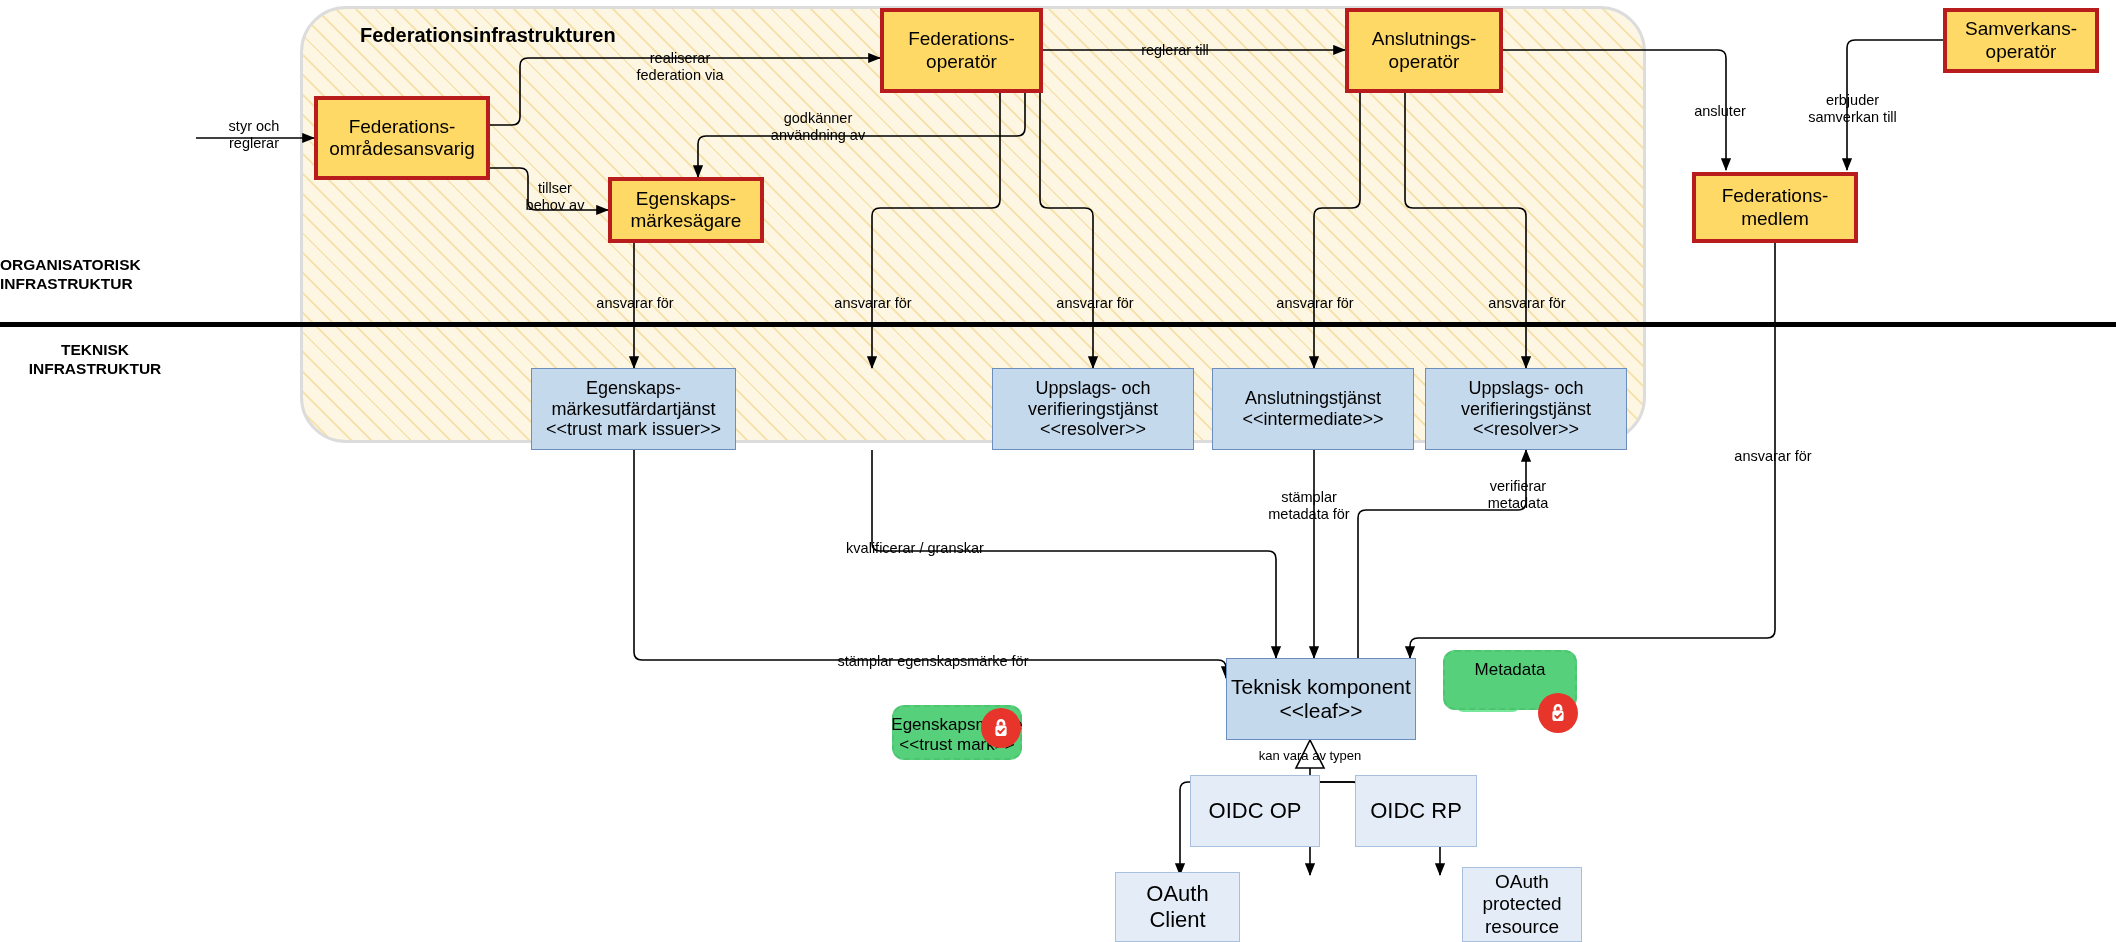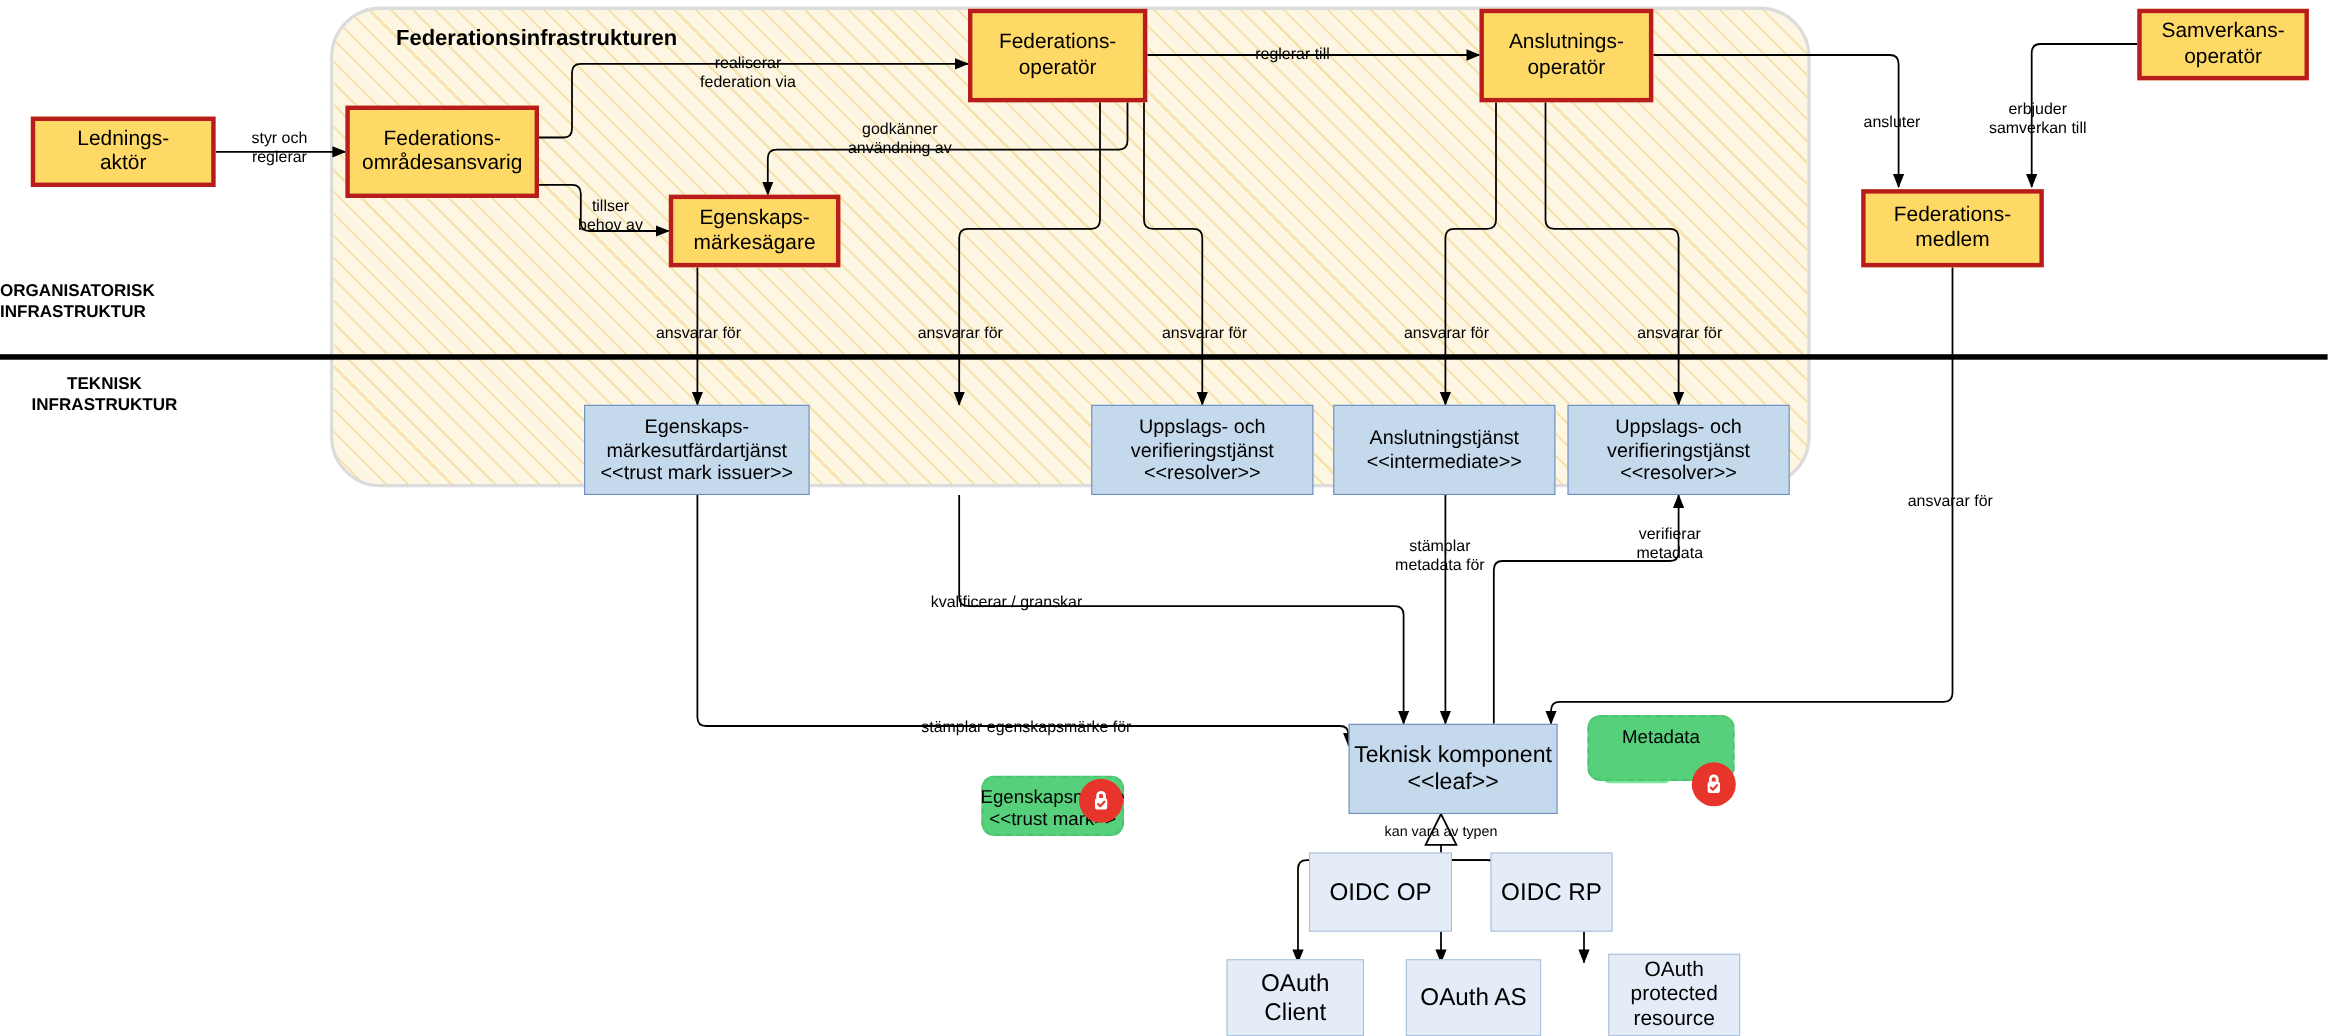--- a/index.html
+++ b/index.html
@@ -162,22 +162,20 @@
   </svg>
 
   <div class="fed-title">Federationsinfrastrukturen</div>
 
   <div class="divider"></div>
   <div class="layer-label" id="layer-org">ORGANISATORISK
 INFRASTRUKTUR</div>
   <div class="layer-label" id="layer-tech">TEKNISK
 INFRASTRUKTUR</div>
 
-  <div class="node org" style="left:28px;top:106px;width:168px;height:64px;">Lednings-
-aktör</div>
 
   <div class="node org" style="left:314px;top:96px;width:176px;height:84px;">Federations-
 områdesansvarig</div>
 
   <div class="node org" style="left:880px;top:8px;width:163px;height:85px;">Federations-
 operatör</div>
 
   <div class="node org" style="left:1345px;top:8px;width:158px;height:85px;">Anslutnings-
 operatör</div>
 
@@ -224,23 +222,22 @@
   <div class="meta-dot" style="left:1514px;top:695px;">⊘</div>
   <div class="lock" style="left:1538px;top:693px;">
     <svg viewBox="0 0 24 24" aria-hidden="true">
       <path d="M12 3a4.4 4.4 0 0 0-4.4 4.4v2.2h2.6V7.4A1.8 1.8 0 0 1 12 5.6a1.8 1.8 0 0 1 1.8 1.8v2.2h2.6V7.4A4.4 4.4 0 0 0 12 3z" fill="#fff"></path>
       <rect x="6.4" y="9.4" width="11.2" height="10.6" rx="2.6" fill="#fff"></rect>
       <path d="M9.2 14.9l2 2.1 3.8-4.2" stroke="#e8352b" stroke-width="1.9" fill="none" stroke-linecap="round" stroke-linejoin="round"></path>
     </svg>
   </div>
 
   <div class="node tech-light" style="left:1190px;top:775px;width:130px;height:72px;">OIDC OP</div>
-  <div class="node tech-light" style="left:1355px;top:775px;width:111px;height:72px;">OIDC RP</div>
+  <div class="node tech-light" style="left:1355px;top:775px;width:122px;height:72px;">OIDC RP</div>
   <div class="node tech-light" style="left:1115px;top:872px;width:125px;height:70px;">OAuth Client</div>
-  <div class="node tech-light" style="left:1278px;top:872px;width:123px;height:70px;">OAuth AS</div>
   <div class="node tech-light" style="left:1430px;top:867px;width:120px;height:75px;font-size:19px;margin-left:32px;">OAuth
 protected
 resource</div>
 
   <div class="elabel" style="left:204px;top:118px;width:100px;">styr och
 reglerar</div>
 
   <div class="elabel" style="left:600px;top:50px;width:160px;">realiserar
 federation via</div>
 

